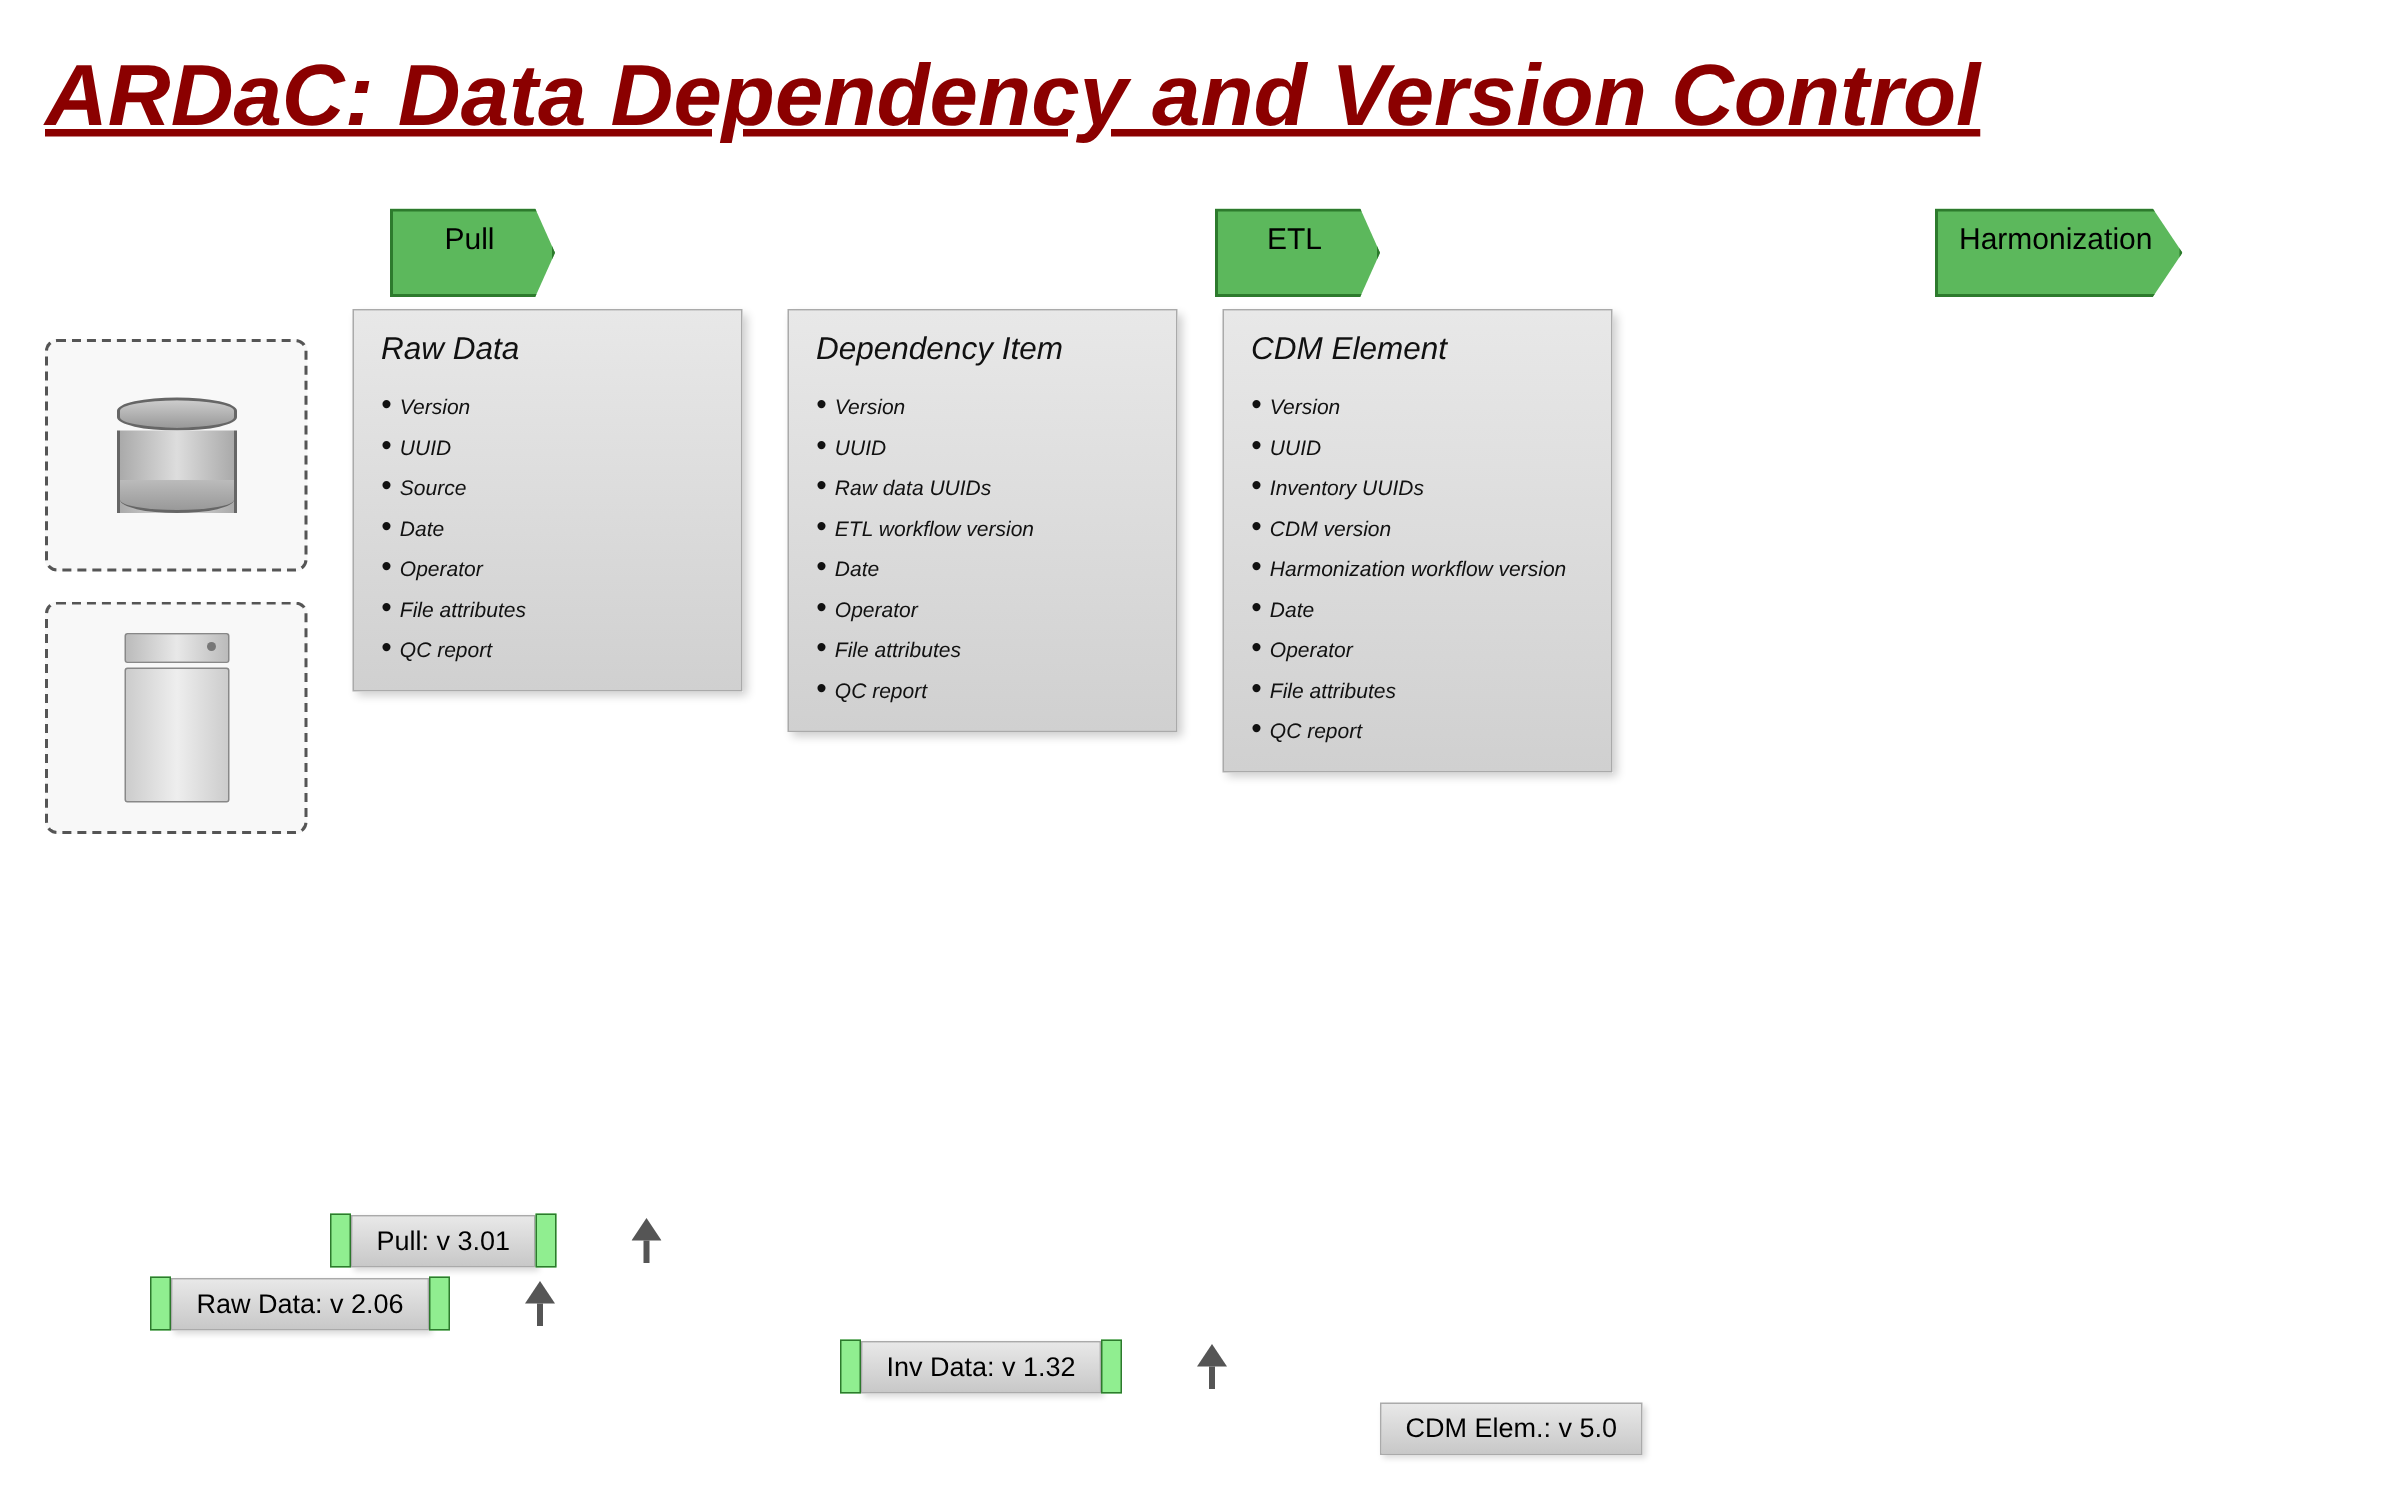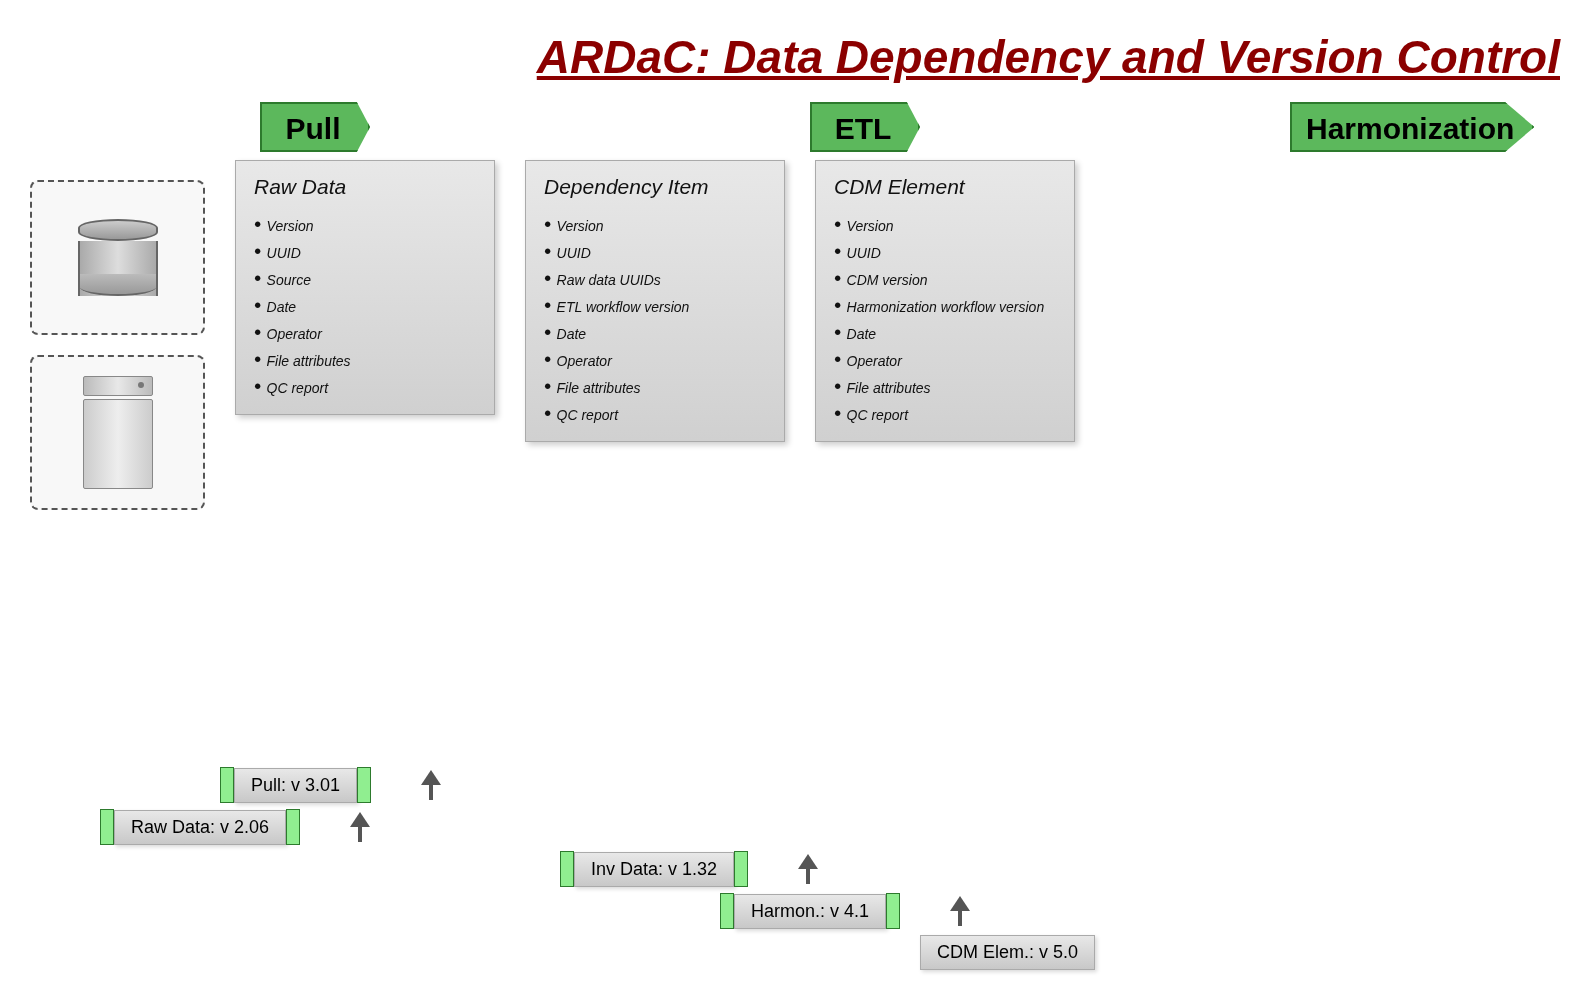--- a/index.html
+++ b/index.html
@@ -13,45 +13,45 @@
     .main-container {
       background: #fff;
       width: 1590px;
       height: 1006px;
       position: relative;
       padding: 20px 30px;
     }
 
     
     .page-title {
-      text-align: right;
-      font-size: 46px;
+      text-align: left;
+      font-size: 58px;
       font-weight: bold;
       font-style: italic;
       color: #8B0000;
       text-decoration: underline;
-      margin-bottom: 18px;
+      margin-bottom: 42px;
       padding-top: 10px;
     }
 
     
     .arrows-row {
       display: flex;
       align-items: center;
       margin-left: 230px;
       margin-bottom: 8px;
       gap: 0;
     }
 
     .arrow-shape {
       background: #5cb85c;
       border: 2px solid #2d7a2d;
-      padding: 8px 18px 4px 14px;
-      font-size: 30px;
-      font-weight: bold;
+      padding: 8px 18px 24px 14px;
+      font-size: 20px;
+      font-weight: normal;
       color: #000;
       position: relative;
       clip-path: polygon(0 0, 88% 0, 100% 50%, 88% 100%, 0 100%);
       min-width: 110px;
       text-align: center;
     }
 
     .arrow-pull { margin-left: 0; margin-right: 440px; }
     .arrow-etl  { margin-right: 370px; }
     .arrow-harm { }
@@ -281,20 +281,21 @@
         <li>File attributes</li>
         <li>QC report</li>
       </ul>
     </div>
 
     <div class="data-panel">
       <div class="panel-title">CDM Element</div>
       <ul class="panel-list">
         <li>Version</li>
         <li>UUID</li>
+        <li>Inventory UUIDs</li>
         <li>CDM version</li>
         <li>Harmonization workflow version</li>
         <li>Date</li>
         <li>Operator</li>
         <li>File attributes</li>
         <li>QC report</li>
       </ul>
     </div>
 
   </div>
@@ -326,29 +327,20 @@
     <div class="vbar-row row4">
       <div class="vbar-green-left"></div>
       <div class="vbar-box">Inv Data: v 1.32</div>
       <div class="vbar-green-right"></div>
       <svg width="20" height="30" style="margin-left:50px;">
         <polygon points="10,0 0,15 20,15" fill="#555"></polygon>
         <rect x="8" y="15" width="4" height="15" fill="#555"></rect>
       </svg>
     </div>
 
-    <div class="vbar-row row5">
-      <div class="vbar-green-left"></div>
-      <div class="vbar-box">Harmon.: v 4.1</div>
-      <div class="vbar-green-right"></div>
-      <svg width="20" height="30" style="margin-left:50px;">
-        <polygon points="10,0 0,15 20,15" fill="#555"></polygon>
-        <rect x="8" y="15" width="4" height="15" fill="#555"></rect>
-      </svg>
-    </div>
 
     <div class="vbar-row row6">
       <div class="vbar-box">CDM Elem.: v 5.0</div>
     </div>
 
   </div>
 
 </div>
 
 </body></html>

